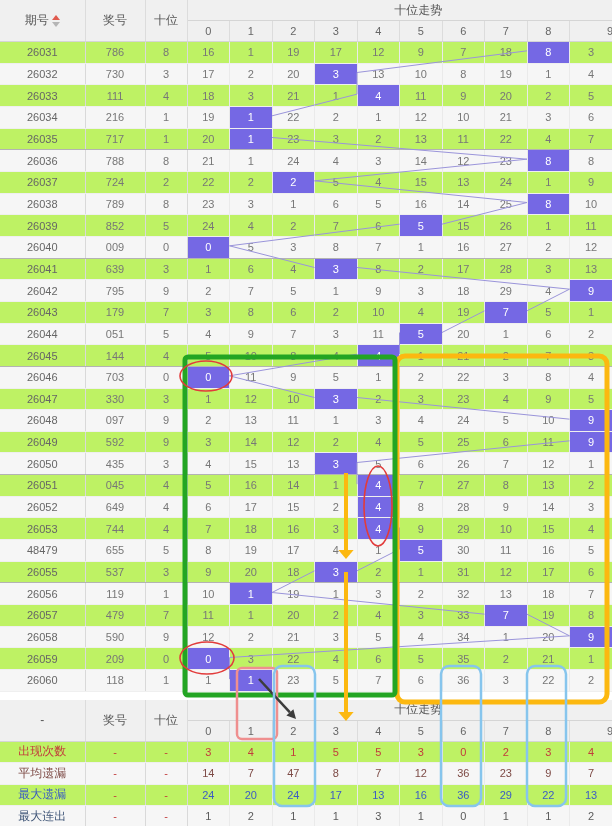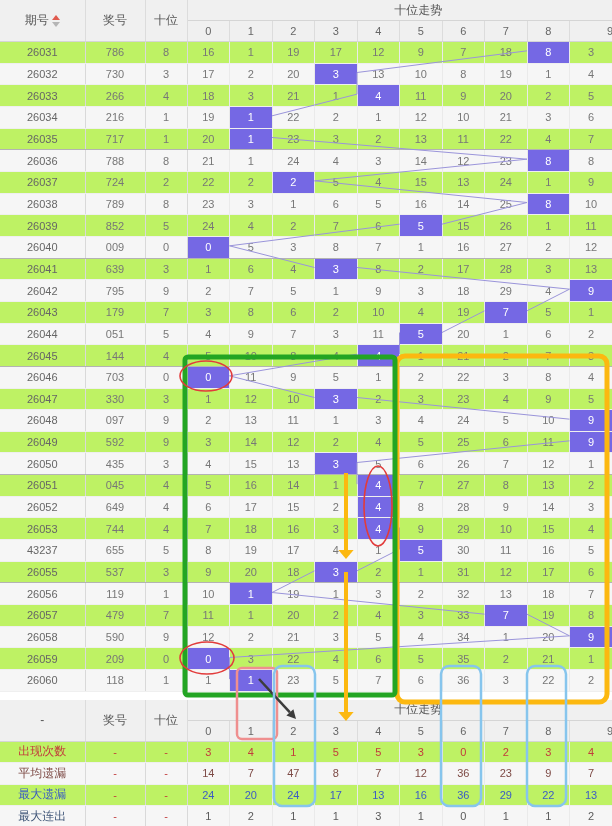--- a/index.html
+++ b/index.html
@@ -94,21 +94,21 @@
           <td class="c-num hit">3</td>
           <td class="c-num">13</td>
           <td class="c-num">10</td>
           <td class="c-num">8</td>
           <td class="c-num">19</td>
           <td class="c-num">1</td>
           <td class="c-num">4</td>
         </tr>
         <tr>
           <td class="c-issue">26033</td>
-          <td class="c-prize">266</td>
+          <td class="c-prize">111</td>
           <td class="c-tens">4</td>
           <td class="c-num">18</td>
           <td class="c-num">3</td>
           <td class="c-num">21</td>
           <td class="c-num">1</td>
           <td class="c-num hit">4</td>
           <td class="c-num">11</td>
           <td class="c-num">9</td>
           <td class="c-num">20</td>
           <td class="c-num">2</td>
@@ -408,21 +408,21 @@
           <td class="c-num">16</td>
           <td class="c-num">3</td>
           <td class="c-num hit">4</td>
           <td class="c-num">9</td>
           <td class="c-num">29</td>
           <td class="c-num">10</td>
           <td class="c-num">15</td>
           <td class="c-num">4</td>
         </tr>
         <tr class="alt">
-          <td class="c-issue">43237</td>
+          <td class="c-issue">48479</td>
           <td class="c-prize">655</td>
           <td class="c-tens">5</td>
           <td class="c-num">8</td>
           <td class="c-num">19</td>
           <td class="c-num">17</td>
           <td class="c-num">4</td>
           <td class="c-num">1</td>
           <td class="c-num hit">5</td>
           <td class="c-num">30</td>
           <td class="c-num">11</td>

